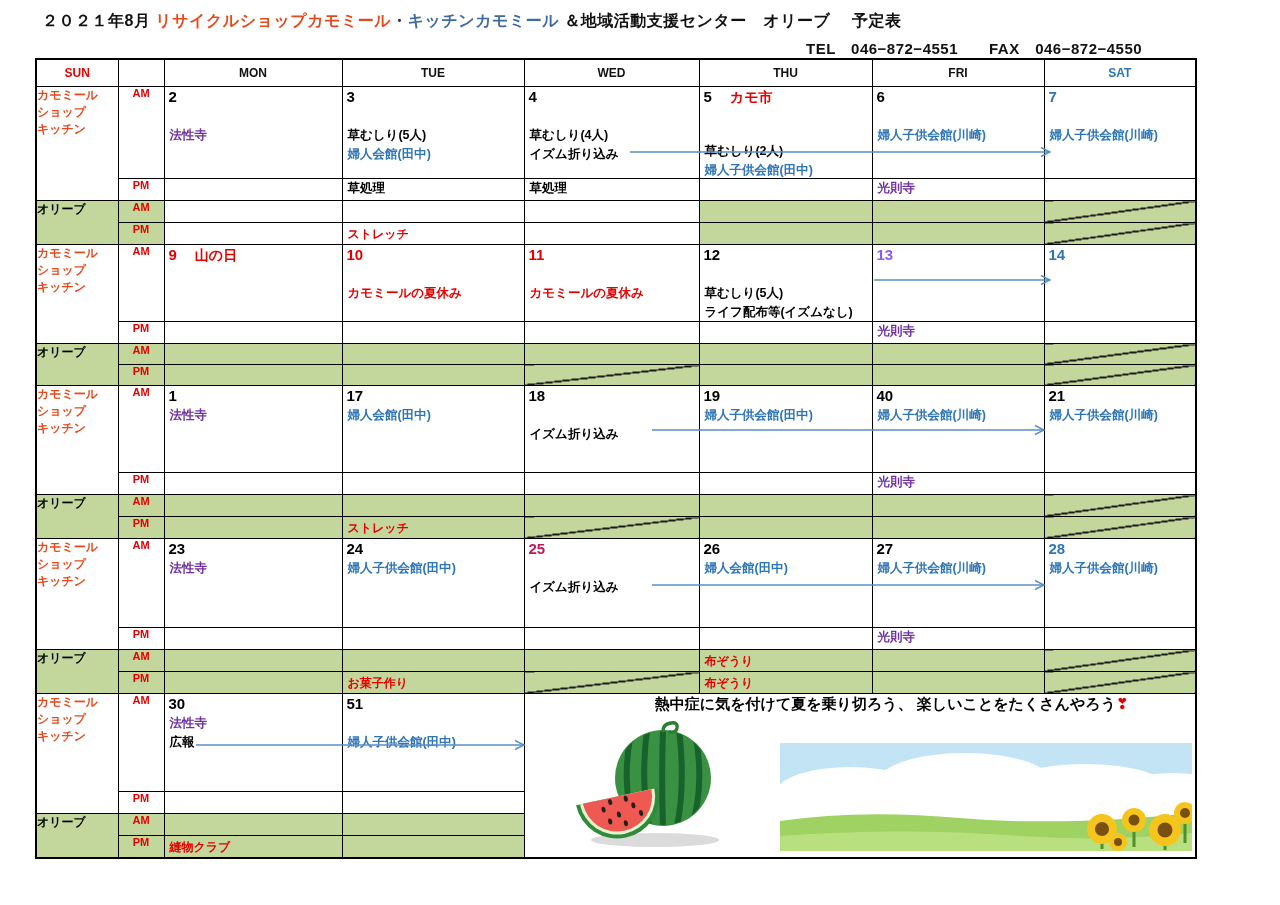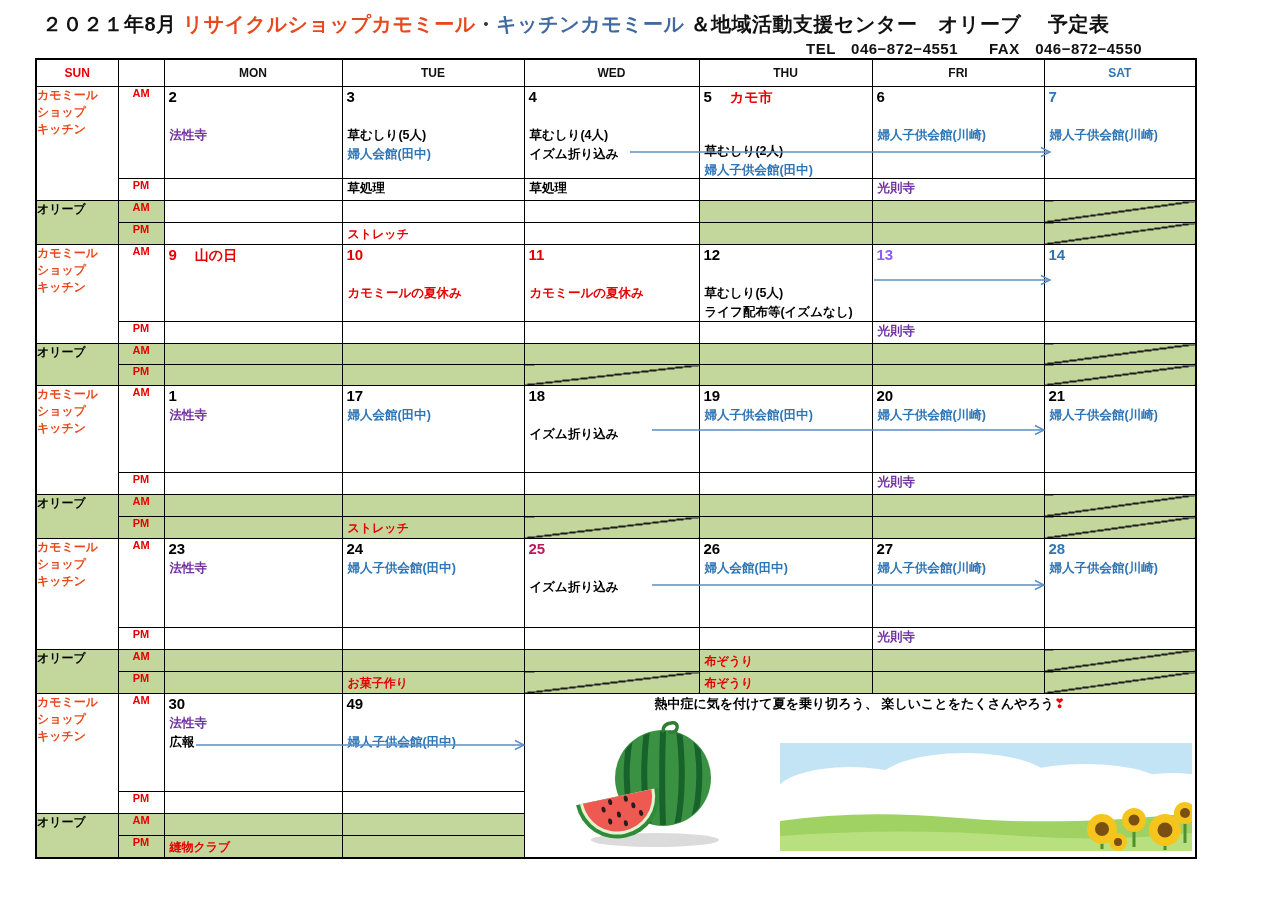--- a/index.html
+++ b/index.html
@@ -1,18 +1,18 @@
 <!DOCTYPE html>
 <html><head>
 <meta charset="utf-8">
 <style>
   html,body{margin:0;padding:0;background:#fff;}
   .page{position:relative;width:1280px;height:905px;background:#fff;overflow:hidden;
         font-family:"Liberation Sans","DejaVu Sans",sans-serif;color:#111;}
-  .title{position:absolute;left:42px;top:11px;font-size:20px;font-weight:bold;white-space:nowrap;letter-spacing:.5px;}
+  .title{position:absolute;left:42px;top:11px;font-size:16px;font-weight:bold;white-space:nowrap;letter-spacing:.5px;}
   .t-date{color:#111;}
   .t-shop{color:#e8491c;}
   .t-dot{color:#333;}
   .t-kitchen{color:#3f6aa2;}
   .t-rest,.t-sched{color:#111;}
   .contact{position:absolute;left:806px;top:40px;font-size:15px;font-weight:bold;white-space:nowrap;letter-spacing:.5px;text-align:right;}
   table.cal{position:absolute;left:35px;top:58px;border-collapse:collapse;table-layout:fixed;border:2px solid #000;}
   .cal th,.cal td{border:1px solid #000;padding:0;vertical-align:top;overflow:hidden;}
   .cal th{height:26px;font-size:12px;font-weight:bold;text-align:center;vertical-align:middle;background:#fff;}
   .h-sun{color:#e60000;}
@@ -24,21 +24,21 @@
   .g{background-color:#c3d69b;}
   .diag{background-image:linear-gradient(to bottom right,transparent 0,transparent calc(50% - 1.1px),#1a1a1a calc(50% - 1.1px),#1a1a1a calc(50% + .7px),transparent calc(50% + .7px));}
   .numline{padding:1px 0 0 4px;white-space:nowrap;}
   .num{font-size:15px;font-weight:bold;}
   .badge{font-size:14px;font-weight:bold;color:#e60000;margin-left:18px;}
   .ev{font-size:12.5px;font-weight:bold;padding-left:5px;margin-top:3px;line-height:1.25;white-space:nowrap;}
   .gap{margin-top:22px;}
   .pmev{margin-top:2px;}
   .olev{font-size:12px;font-weight:bold;padding:3px 0 0 5px;white-space:nowrap;}
   .merged{position:relative;background:#fff;}
-  .msg{position:absolute;top:1px;left:0;width:100%;text-align:center;font-size:13px;font-weight:bold;white-space:nowrap;color:#000;}
+  .msg{position:absolute;top:1px;left:0;width:100%;text-align:center;font-size:15px;font-weight:bold;white-space:nowrap;color:#000;padding-left:32px;}
   .heart{color:#e60000;}
   .wmelon{position:absolute;left:38px;top:24px;}
   .field{position:absolute;right:3px;bottom:6px;}
   .overlay{position:absolute;left:0;top:0;pointer-events:none;}
   .footnote{position:absolute;left:866px;top:852px;font-size:14px;font-weight:600;white-space:nowrap;}
 </style>
 </head>
 <body>
 
 <div class="page">
@@ -212,21 +212,21 @@
           </td>
           <td class="day">
             <div class="numline"><span class="num" style="color: rgb(0, 0, 0);">18</span></div>
             <div class="ev gap" style="color: rgb(0, 0, 0);">イズム折り込み</div>
           </td>
           <td class="day">
             <div class="numline"><span class="num" style="color: rgb(0, 0, 0);">19</span></div>
             <div class="ev" style="color: rgb(46, 117, 182);">婦人子供会館(田中)</div>
           </td>
           <td class="day">
-            <div class="numline"><span class="num" style="color: rgb(0, 0, 0);">20</span></div>
+            <div class="numline"><span class="num" style="color: rgb(0, 0, 0);">40</span></div>
             <div class="ev" style="color: rgb(46, 117, 182);">婦人子供会館(川崎)</div>
           </td>
           <td class="day">
             <div class="numline"><span class="num" style="color: rgb(0, 0, 0);">21</span></div>
             <div class="ev" style="color: rgb(46, 117, 182);">婦人子供会館(川崎)</div>
           </td>
         </tr>
         <tr style="height: 22px;">
           <td class="ampm">PM</td>
           <td class="day"></td>
@@ -325,21 +325,21 @@
         </tr>
         <tr style="height: 98px;">
           <td class="lbl cham" rowspan="2">カモミール<br>ショップ<br>キッチン</td>
           <td class="ampm">AM</td>
           <td class="day">
             <div class="numline"><span class="num" style="color: rgb(0, 0, 0);">30</span></div>
             <div class="ev" style="color: rgb(112, 48, 160);">法性寺</div>
             <div class="ev" style="color: rgb(0, 0, 0);">広報</div>
           </td>
           <td class="day">
-            <div class="numline"><span class="num" style="color: rgb(0, 0, 0);">49</span></div>
+            <div class="numline"><span class="num" style="color: rgb(0, 0, 0);">51</span></div>
             <div class="ev gap" style="color: rgb(46, 117, 182);">婦人子供会館(田中)</div>
           </td>
           <td class="merged" colspan="4" rowspan="4">
             <div class="msg"><span>熱中症に気を付けて夏を乗り切ろう、 楽しいことをたくさんやろう</span><span class="heart">❣</span></div>
             <svg class="wmelon" width="168" height="132" viewBox="0 0 168 132">
               <ellipse cx="92" cy="122" rx="64" ry="7" fill="#dbdbdb"></ellipse>
               <circle cx="100" cy="60" r="48" fill="#3a9142"></circle>
               <clipPath id="mc">
                 <circle cx="100" cy="60" r="47"></circle>
               </clipPath>

